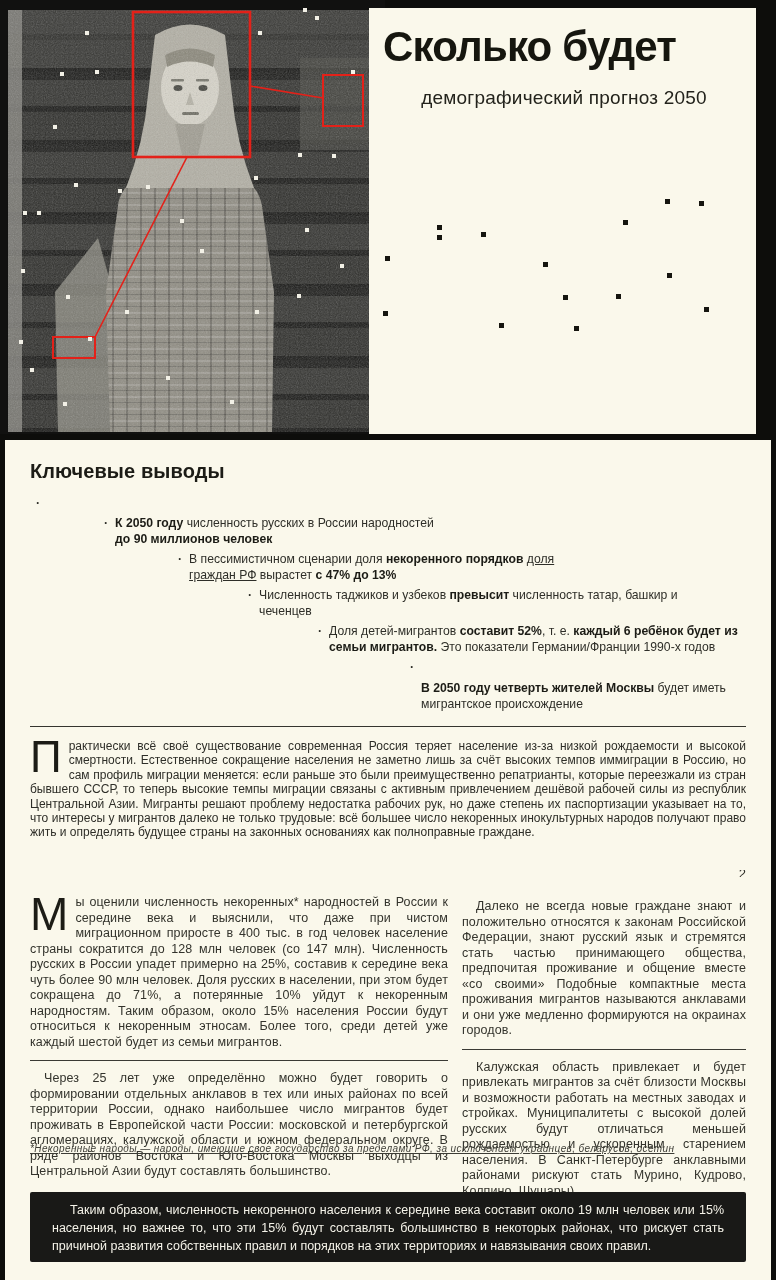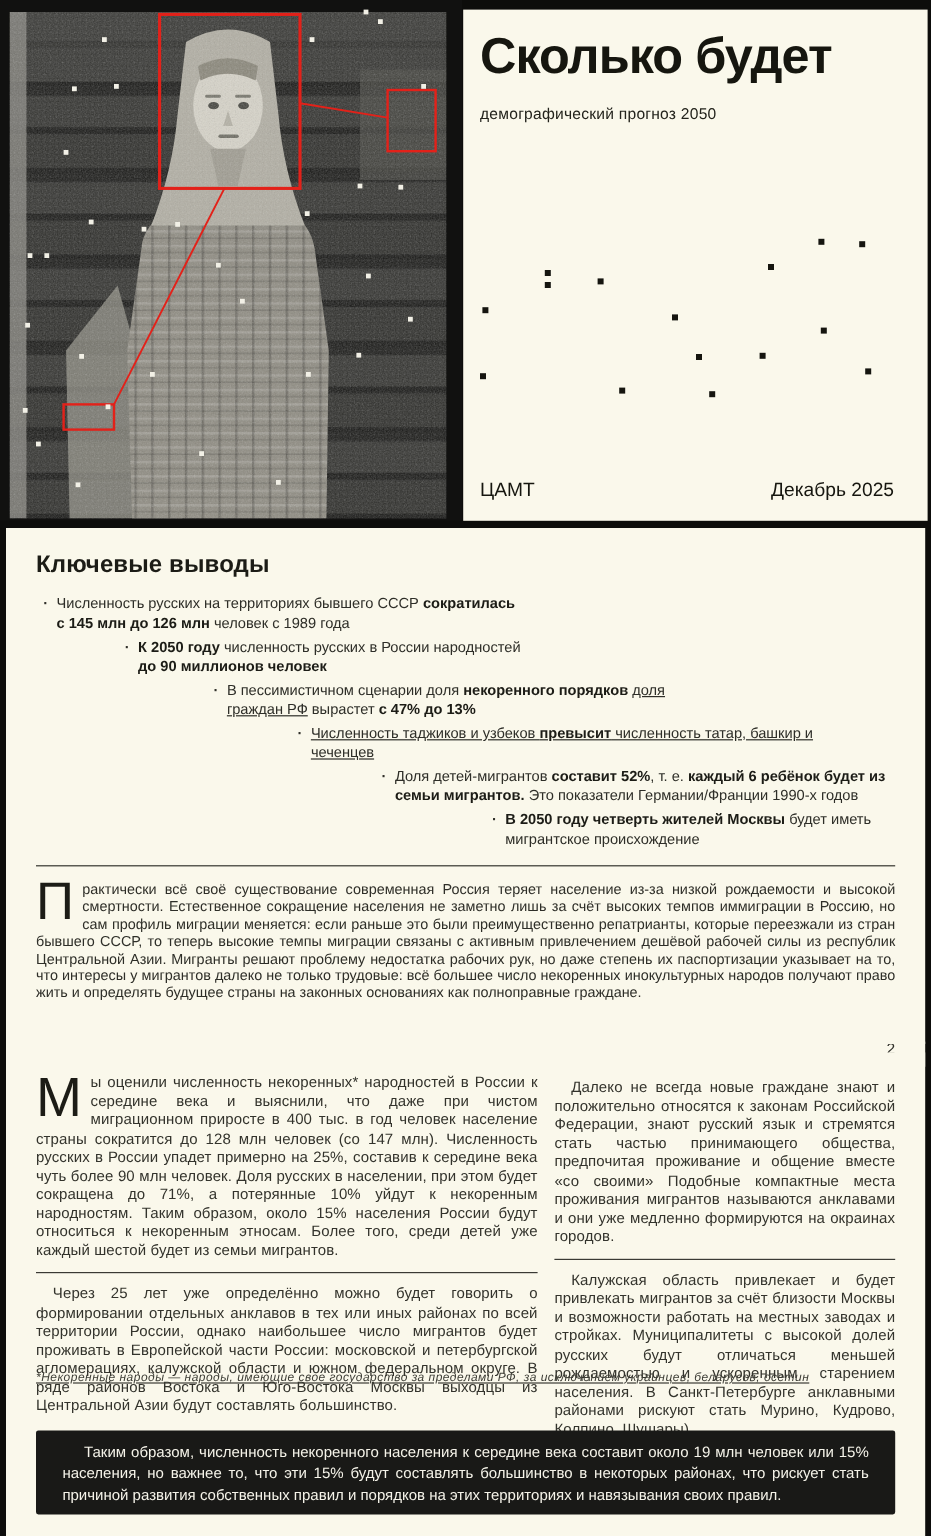--- a/index.html
+++ b/index.html
@@ -10,41 +10,41 @@
     color:#2b2b27;
     -webkit-font-smoothing:antialiased;
   }
   .page{position:relative;width:776px;height:1280px;background:#0d0d0b;overflow:hidden;}
 
   
   .hero{position:absolute;left:0;top:0;width:776px;height:434px;background:#0d0d0b;}
   .photo{position:absolute;left:0;top:0;width:385px;height:434px;}
   .photo svg{display:block;}
   .photo .pdot{position:absolute;width:4px;height:4px;background:#f2f0e6;}
-  .panel{position:absolute;left:386px;top:8px;width:387px;height:426px;background:#faf8eb;box-sizing:border-box;padding:14px 11px 0 14px;}
+  .panel{position:absolute;left:369px;top:8px;width:387px;height:426px;background:#faf8eb;box-sizing:border-box;padding:14px 11px 0 14px;}
   .title{margin:0;font-size:42px;line-height:1.17;font-weight:700;letter-spacing:-0.8px;color:#16160f;}
-  .subtitle{margin:16px 0 0 0;font-size:13px;letter-spacing:0.2px;color:#23231c;}
+  .subtitle{margin:16px 0 0 0;font-size:19px;letter-spacing:0.2px;color:#23231c;text-align:center;}
   .panel .dot{position:absolute;width:5px;height:5px;background:#15150f;}
   .panel-footer{position:absolute;left:14px;right:28px;bottom:16px;display:flex;justify-content:space-between;font-size:16px;font-weight:500;color:#16160f;}
 
   
   .section2{position:absolute;left:5px;top:440px;width:766px;height:449px;background:#faf8eb;box-sizing:border-box;}
   .sliver{position:absolute;left:5px;top:868px;width:766px;height:2px;background:#faf8eb;}
   .s2-heading{margin:20px 25px 12px 25px;font-size:20px;font-weight:700;color:#1c1c16;letter-spacing:0.1px;}
   .bullets{margin-left:25px;}
   .bullet{display:flex;gap:7px;font-size:12.2px;line-height:16px;margin-bottom:4px;color:#2e2e28;}
   .bullet .mark{flex:0 0 auto;font-weight:700;}
   .bullet .bold{font-weight:700;color:#1c1c16;}
   .bullet .und{text-decoration:underline;}
   .bullet.b0{margin-left:6px;}  .bullet.b0 .btxt{width:392px;}
   .bullet.b1{margin-left:74px;} .bullet.b1 .btxt{width:335px;}
   .bullet.b2{margin-left:148px;}.bullet.b2 .btxt{width:372px;}
-  .bullet.b3{margin-left:218px;}.bullet.b3 .btxt{width:424px;text-decoration:underline;}
+  .bullet.b3{margin-left:218px;}.bullet.b3 .btxt{width:424px;}
   .bullet.b4{margin-left:288px;}.bullet.b4 .btxt{width:420px;}
-  .bullet.b5{margin-left:380px;}.bullet.b5 .btxt{width:310px;}
+  .bullet.b5{margin-left:380px;}.bullet.b5 .btxt{width:310px;margin-top:21px;}
   .s2-divider{border:0;border-top:1.5px solid #35352f;margin:14px 25px 0 25px;}
   .s2-para{margin:12px 25px 0 25px;font-size:12px;line-height:1.2;text-align:justify;color:#2e2e28;}
   .dropcap{float:left;font-size:44px;line-height:34px;padding:1px 7px 0 0;font-weight:400;color:#1c1c16;}
   .page-num{position:absolute;right:25px;bottom:8px;font-size:13px;color:#2e2e28;}
 
   
   .section3{position:absolute;left:5px;top:877px;width:766px;height:403px;background:#faf8eb;box-sizing:border-box;}
   .col{position:absolute;font-size:12.5px;line-height:1.24;text-align:justify;letter-spacing:0.1px;color:#33332c;}
   .col-left{left:25px;top:18px;width:418px;}
   .col-right{left:457px;top:22px;width:284px;}
@@ -172,33 +172,28 @@
           <span class="dot" style="left: 16px; top: 248px;"></span>
           <span class="dot" style="left: 174px; top: 254px;"></span>
           <span class="dot" style="left: 298px; top: 265px;"></span>
           <span class="dot" style="left: 247px; top: 286px;"></span>
           <span class="dot" style="left: 194px; top: 287px;"></span>
           <span class="dot" style="left: 335px; top: 299px;"></span>
           <span class="dot" style="left: 14px; top: 303px;"></span>
           <span class="dot" style="left: 130px; top: 315px;"></span>
           <span class="dot" style="left: 205px; top: 318px;"></span>
         </div>
-      <div class="panel-footer">
-        <span>ЦАМТ</span>
-        <span>Декабрь 2025</span>
-      </div>
     </div>
   </section>
 
   <section class="section2">
     <h2 class="s2-heading">Ключевые выводы</h2>
     <div class="bullets">
         <div class="bullet b0">
           <span class="mark">·</span>
-          <span class="btxt"><span>Численность русских на территориях бывшего СССР </span><span class="bold">сократилась с 145 млн до 126 млн</span><span> человек с 1989 года</span></span>
         </div>
         <div class="bullet b1">
           <span class="mark">·</span>
           <span class="btxt"><span class="bold">К 2050 году</span><span> численность русских в России народностей </span><span class="bold">до 90 миллионов человек</span></span>
         </div>
         <div class="bullet b2">
           <span class="mark">·</span>
           <span class="btxt"><span>В пессимистичном сценарии доля </span><span class="bold">некоренного порядков</span><span> </span><span class="und">доля граждан РФ</span><span> вырастет </span><span class="bold">с 47% до 13%</span></span>
         </div>
         <div class="bullet b3">

